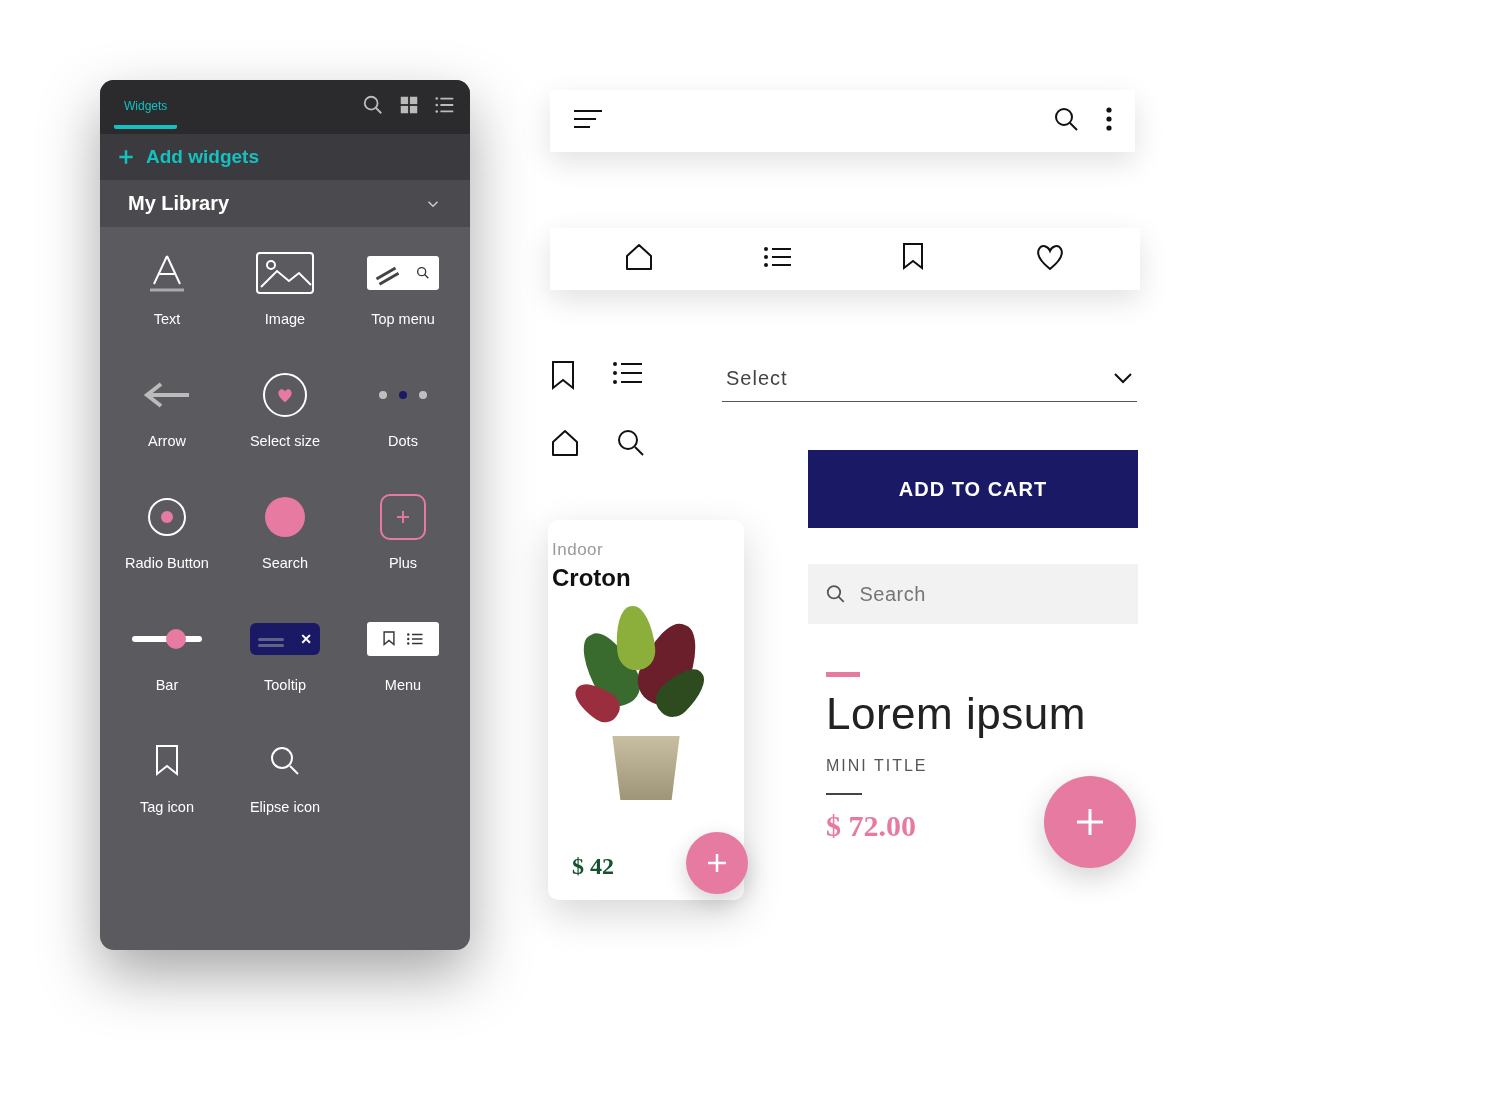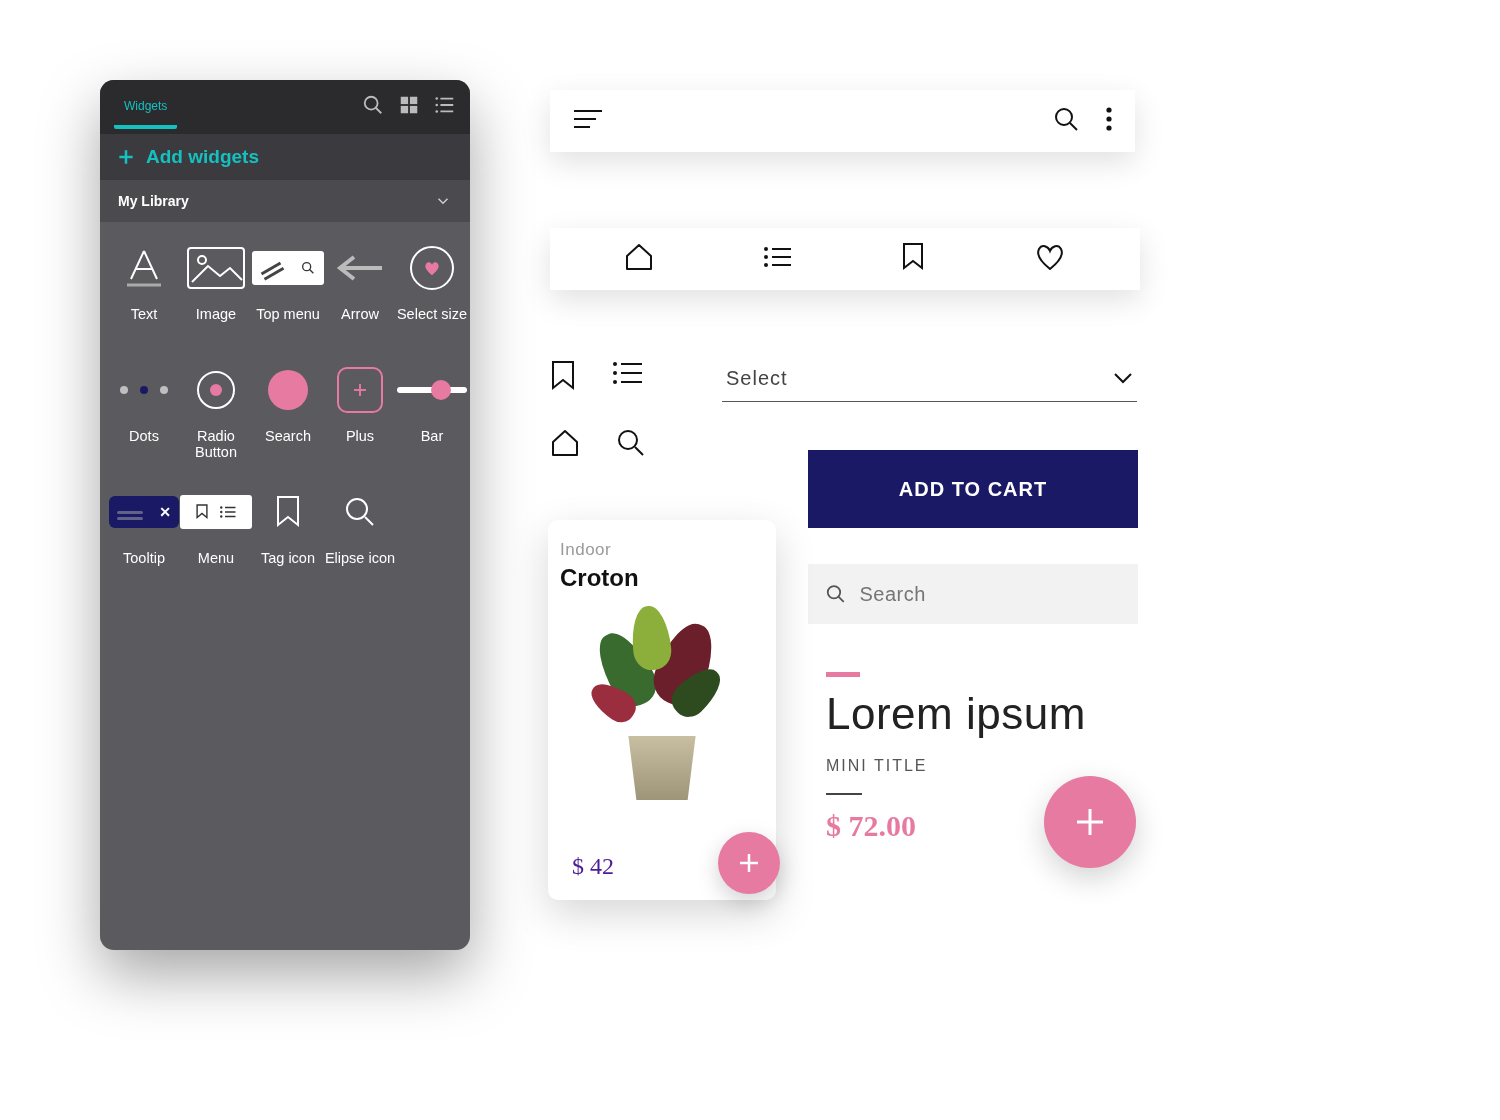--- a/index.html
+++ b/index.html
@@ -42,28 +42,28 @@
   .add-row {
     display:flex; align-items:center; gap:10px;
     color:#14c1c0; font-weight:700; font-size:19px;
     padding: 12px 16px;
     background: #3b3b3f;
   }
   .add-row svg { width:20px; height:20px; }
   .section-row {
     display:flex; align-items:center; justify-content:space-between;
     background:#4a4a4f;
-    padding: 12px 18px;
-    font-size:14px; font-weight:600;
+    padding: 12px 28px;
+    font-size:20px; font-weight:600;
   }
   .section-row svg { width:18px; height:18px; }
 
   .library-grid {
     display:grid;
-    grid-template-columns: repeat(5, 1fr);
+    grid-template-columns: repeat(3, 1fr);
     gap: 6px 0;
     padding: 18px 8px;
   }
   .lib-item {
     display:flex; flex-direction:column; align-items:center; justify-content:flex-start;
     height: 116px;
     cursor:pointer;
   }
   .lib-icon { width:72px; height:56px; display:flex; align-items:center; justify-content:center; }
   .lib-label { margin-top:10px; font-size:14.5px; color:#fff; text-align:center; }
@@ -143,24 +143,24 @@
     position:absolute; left:1044px; top:776px;
     width:92px; height:92px; background:#e77aa1; border-radius:50%;
     display:flex; align-items:center; justify-content:center;
     box-shadow: 0 10px 30px rgba(0,0,0,0.18);
     color:#fff; font-size:40px; font-weight:300;
   }
 
   
   .product-card {
     position:absolute; left:548px; top:520px;
-    width:228px; height:380px; background:#fff;
+    width:196px; height:380px; background:#fff;
     border-radius:10px;
     box-shadow: 0 14px 40px rgba(0,0,0,0.16);
-    padding: 20px 12px;
+    padding: 20px 4px;
   }
   .pc-sub { color:#9a9a9a; font-size:17px; letter-spacing:0.5px; }
   .pc-name { font-size:24px; font-weight:700; color:#111; margin-top:4px; }
   .plant {
     width: 160px; height: 190px; margin: 18px auto 0 auto;
     position:relative;
   }
   .pot {
     position:absolute; bottom:0; left:50%; transform:translateX(-50%);
     width:80px; height:64px;
@@ -170,21 +170,21 @@
   }
   .leaf { position:absolute; border-radius: 60% 60% 60% 60% / 90% 90% 40% 40%; }
   .l1 { width:44px; height:78px; background:#3a6b2e; left:22px; top:20px; transform:rotate(-30deg);}
   .l2 { width:50px; height:84px; background:#6a1f2a; left:78px; top:12px; transform:rotate(22deg);}
   .l3 { width:38px; height:64px; background:#8cae3a; left:50px; top:-4px; transform:rotate(-6deg);}
   .l4 { width:34px; height:56px; background:#2e4a1f; left:98px; top:54px; transform:rotate(46deg);}
   .l5 { width:30px; height:48px; background:#9b2e3e; left:16px; top:68px; transform:rotate(-56deg);}
   .pc-price {
     position:absolute; bottom:20px; left:24px;
     font-family: Georgia, 'Times New Roman', serif;
-    font-weight:400; color:#4c1d95; font-size:24px;
+    font-weight:700; color:#14532d; font-size:24px;
   }
   .pc-fab {
     position:absolute; right:-4px; bottom:6px;
     width:62px; height:62px; background:#e77aa1; border-radius:50%;
     display:flex; align-items:center; justify-content:center;
     box-shadow: 0 8px 22px rgba(0,0,0,0.18);
     color:#fff; font-size:30px;
   }
 
   .stroke-icon { stroke:#111; stroke-width:2; fill:none; }

